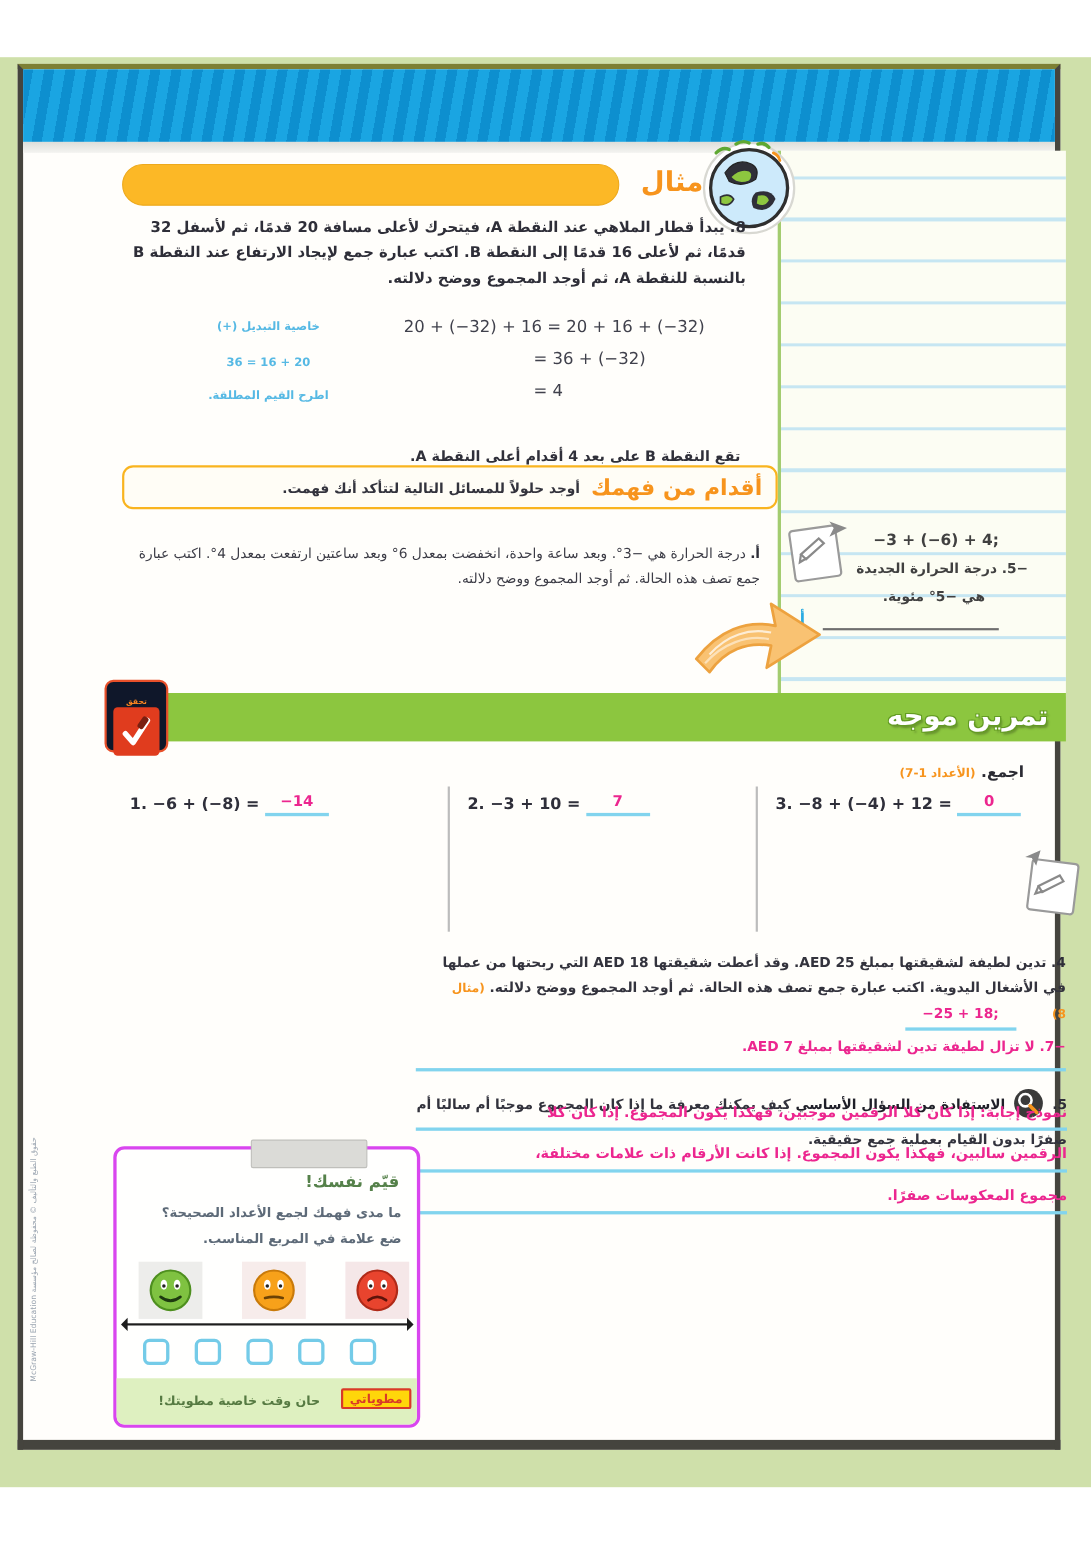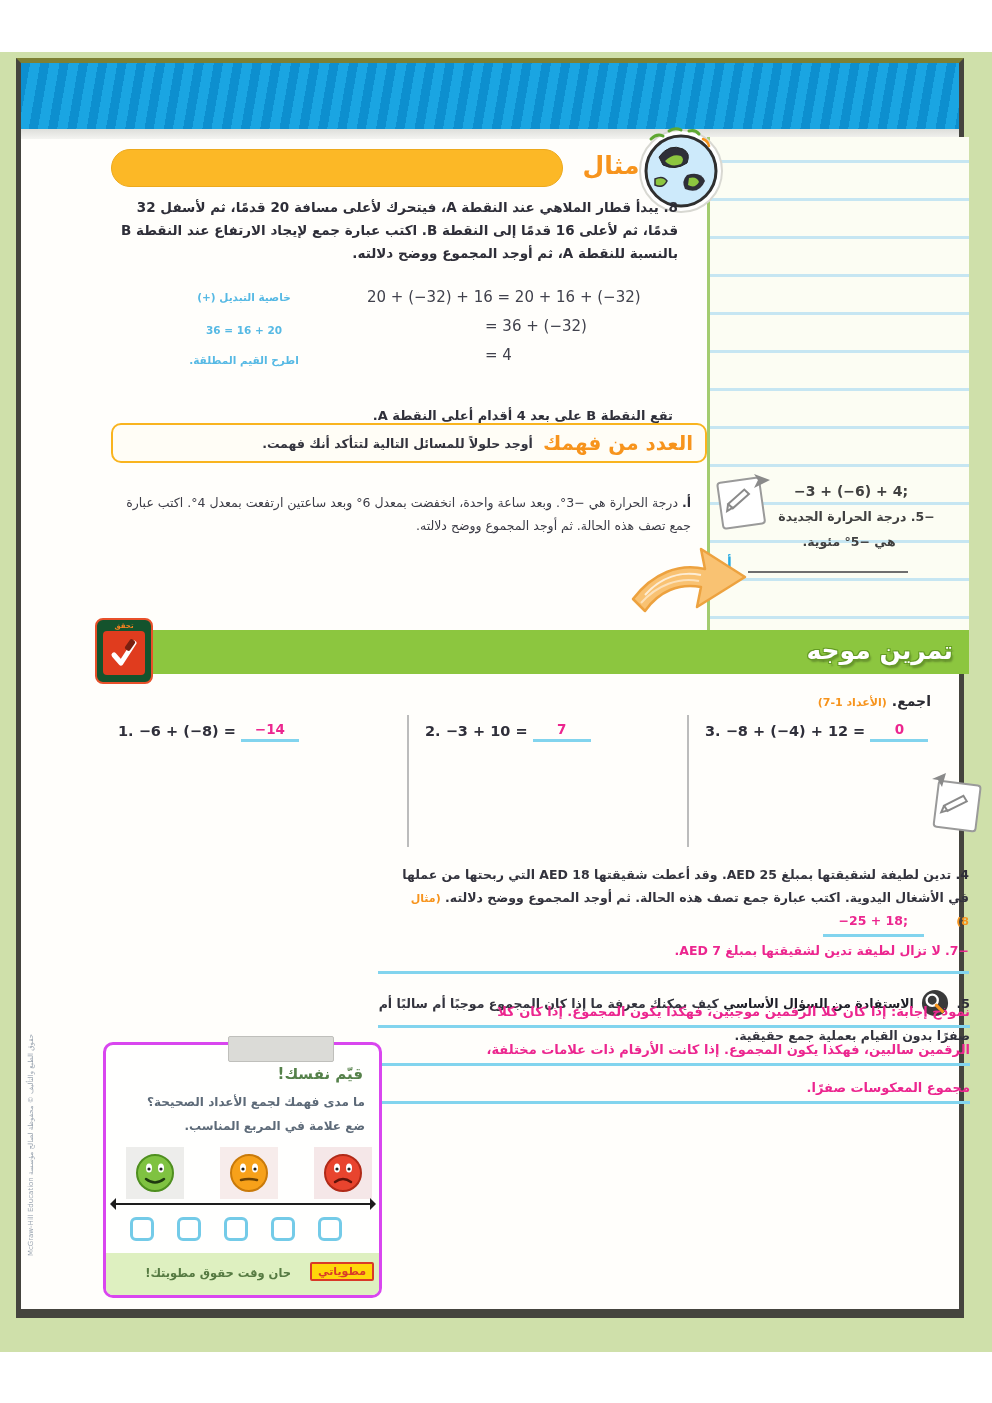--- a/index.html
+++ b/index.html
@@ -44,22 +44,22 @@
   .m3{position:absolute;left:728px;top:471px;width:200px;text-align:center;font-size:12.5px;}
   .m-blank-label{position:absolute;left:706px;top:492px;color:#29abe2;font-weight:bold;font-size:14px;}
   .m-blank-line{position:absolute;left:727px;top:508px;width:160px;height:2px;background:#6f6f6f;}
   .sketch1{position:absolute;left:691px;top:399px;}
   .sketch2{position:absolute;left:905px;top:708px;}
   .orange-arrow{position:absolute;left:610px;top:480px;}
   .band-green{position:absolute;left:95px;top:567px;width:853px;height:44px;background:#8cc63f;}
   .band-green .gp-title{display:block;text-align:right;padding-right:16px;line-height:42px;
       font-size:25px;font-weight:bold;color:#ffffff;
       text-shadow:1px 1px 0 #639b23,-1px -1px 0 #639b23,1px -1px 0 #639b23,-1px 1px 0 #639b23,2px 3px 2px rgba(0,0,0,.25);}
-  .check-chip{position:absolute;left:74px;top:555px;width:58px;height:66px;background:#14532d;
-      border:2px solid #e8502a;border-radius:8px;text-align:center;padding-top:2px;}
+  .check-chip{position:absolute;left:74px;top:555px;width:58px;height:66px;background:#0f172a;
+      border:2px solid #e8502a;border-radius:8px;text-align:center;padding-top:14px;}
   .check-chip .lbl{font-size:7px;color:#f58220;font-weight:bold;display:block;}
   .check-chip .box{width:42px;height:44px;margin:1px auto 0;background:#e03c1e;border-radius:4px;
       display:flex;align-items:center;justify-content:center;}
   .sum-row{position:absolute;left:610px;top:628px;width:300px;direction:rtl;text-align:right;}
   .sum-row .ins{font-size:14px;font-weight:bold;color:#2b2b33;}
   .sum-row .rng{font-size:11px;font-weight:bold;color:#f7941d;}
   .gprob{position:absolute;top:660px;direction:ltr;font-size:14.5px;font-weight:bold;color:#2f2f3a;white-space:nowrap;}
   .gprob .pans{display:inline-block;min-width:58px;border-bottom:3px solid #82d4ee;text-align:center;}
   .gprob .pansv{color:#ec268f;position:relative;top:-2px;font-size:13.5px;}
   .vdiv{position:absolute;top:652px;width:2px;height:132px;background:#bcbcbc;}
@@ -134,21 +134,21 @@
       <div class="row">20 + (−32) + 16 = 20 + 16 + (−32)</div>
       <div class="row ind">= 36 + (−32)</div>
       <div class="row ind">= 4</div>
     </div>
     <div class="eq-note arabic" style="left:158px;top:228px;">خاصية التبديل (+)</div>
     <div class="eq-note" style="left:158px;top:261px;direction:ltr;">36 = 16 + 20</div>
     <div class="eq-note arabic" style="left:158px;top:291px;">اطرح القيم المطلقة.</div>
     <div class="conclusion arabic">تقع النقطة B على بعد 4 أقدام أعلى النقطة A.</div>
 
     <div class="check-banner">
-      <span class="cb-title">العدد من فهمك</span>
+      <span class="cb-title">أقدام من فهمك</span>
       <span class="cb-sub arabic">أوجد حلولاً للمسائل التالية لتتأكد أنك فهمت.</span>
     </div>
 
     <div class="prob-a arabic">
       <span class="alabel">أ.</span>
       <span>درجة الحرارة هي −3°. وبعد ساعة واحدة، انخفضت بمعدل 6° وبعد ساعتين ارتفعت بمعدل 4°. اكتب عبارة جمع تصف هذه الحالة. ثم أوجد المجموع ووضح دلالته.</span>
     </div>
 
     <div class="m1 handwrite">−3 + (−6) + 4;</div>
     <div class="m2 handwrite arabic">−5. درجة الحرارة الجديدة</div>
@@ -288,20 +288,20 @@
       <div class="axis"></div>
 
       <div class="ratecb" style="left:24px;"></div>
       <div class="ratecb" style="left:71px;"></div>
       <div class="ratecb" style="left:118px;"></div>
       <div class="ratecb" style="left:165px;"></div>
       <div class="ratecb" style="left:212px;"></div>
 
       <div class="ratestrip">
         <span class="foldtag">مطوياتي</span>
-        <span class="foldtxt">حان وقت حقوق مطويتك!</span>
+        <span class="foldtxt">حان وقت خاصية مطويتك!</span>
       </div>
     </div>
 
     <div class="copyright">حقوق الطبع والتأليف © محفوظة لصالح مؤسسة McGraw-Hill Education</div>
 
   </div>
 </div>
 
 </body></html>

